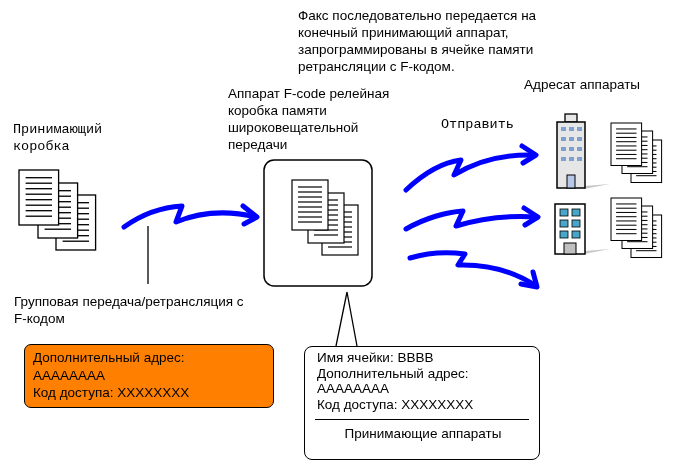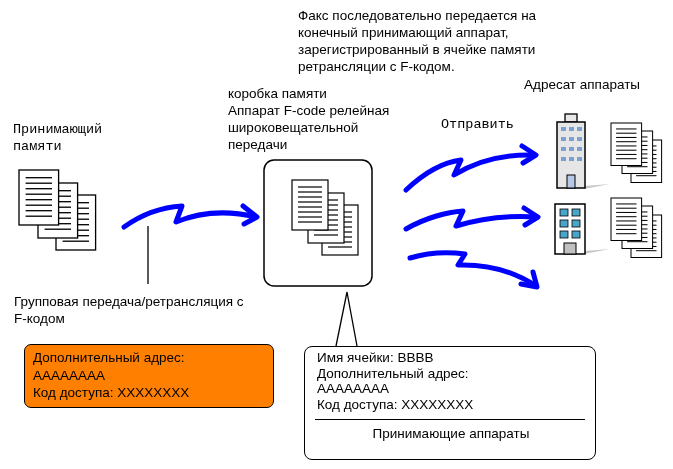--- a/index.html
+++ b/index.html
@@ -3,21 +3,21 @@
 <meta charset="utf-8">
 <style>
   html, body { margin:0; padding:0; background:#ffffff; }
   body { width:673px; height:469px; position:relative; overflow:hidden;
          font-family:"Liberation Sans", sans-serif; color:#000; }
   .txt { position:absolute; font-size:13.5px; line-height:17px; white-space:nowrap; }
   svg.canvas { position:absolute; left:0; top:0; }
   .orange-box { position:absolute; left:24px; top:344px; width:250px; height:64px;
                 background:#ff8000; border:1.5px solid #000; border-radius:7px; box-sizing:border-box;
                 padding:4px 8px; font-size:13.5px; line-height:17.5px; }
-  .cell-box { position:absolute; left:304px; top:346px; width:292px; height:114px;
+  .cell-box { position:absolute; left:304px; top:346px; width:236px; height:114px;
               border:1.5px solid #000; border-radius:8px; box-sizing:border-box;
               padding:3px 12px; font-size:13.5px; line-height:15.5px; background:#fff; }
   .cell-box .sep { border-top:1.2px solid #000; margin:7px -2px 4px -2px; }
   .cell-box .note { line-height:19px; padding-left:2px;text-align:center; }
 </style>
 </head>
 <body>
 
 <svg class="canvas" width="673" height="469" viewBox="0 0 673 469">
   <defs>
@@ -116,32 +116,32 @@
   <g>
     <use href="#page" transform="translate(631,215) scale(0.85)"></use>
     <use href="#page" transform="translate(622,206) scale(0.85)"></use>
     <use href="#page" transform="translate(611,198) scale(0.85)"></use>
   </g>
 </svg>
 
 <div class="txt" style="left:298px; top:-1px;margin-top:8px;">
   <div>Факс последовательно передается на</div>
   <div>конечный принимающий аппарат,</div>
-  <div>зарегистрированный в ячейке памяти</div>
+  <div>запрограммированы в ячейке памяти</div>
   <div>ретрансляции с F-кодом.</div>
 </div>
 
 <div class="txt" style="left:13px; top:121px;font-family:Liberation Mono, monospace;">
   <div>Принимающий</div>
-  <div>памяти</div>
+  <div>коробка</div>
 </div>
 
 <div class="txt" style="left:228px; top:85px;">
+  <div>Аппарат F-code релейная</div>
   <div>коробка памяти</div>
-  <div>Аппарат F-code релейная</div>
   <div>широковещательной</div>
   <div>передачи</div>
 </div>
 
 <div class="txt" style="left:524px; top:76px;">Адресат аппараты</div>
 <div class="txt" style="left:441px; top:116px;font-family:Liberation Mono, monospace;">Отправить</div>
 
 <div class="txt" style="left:14px; top:293px;">
   <div>Групповая передача/ретрансляция с</div>
   <div>F-кодом</div>

